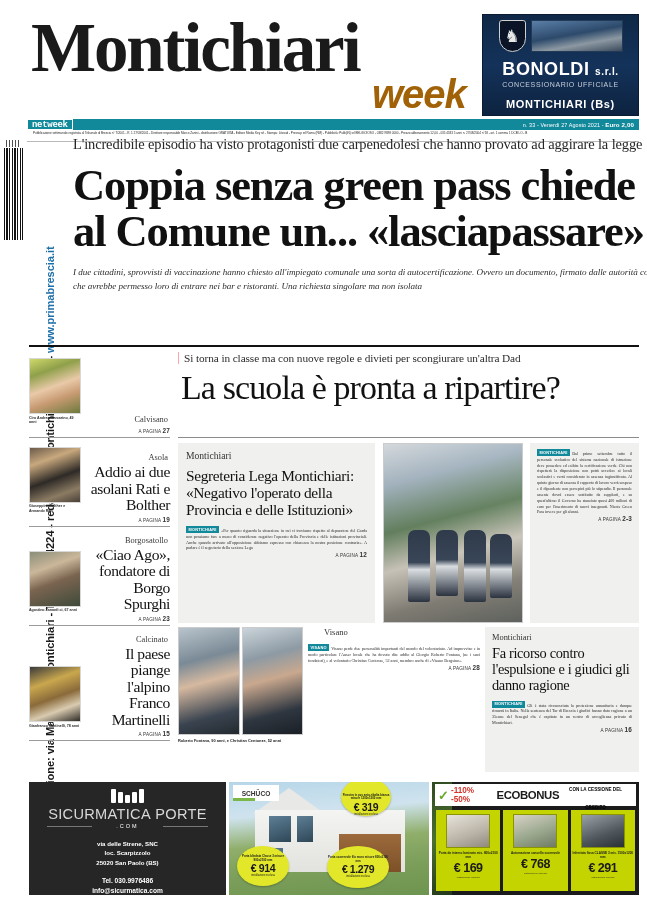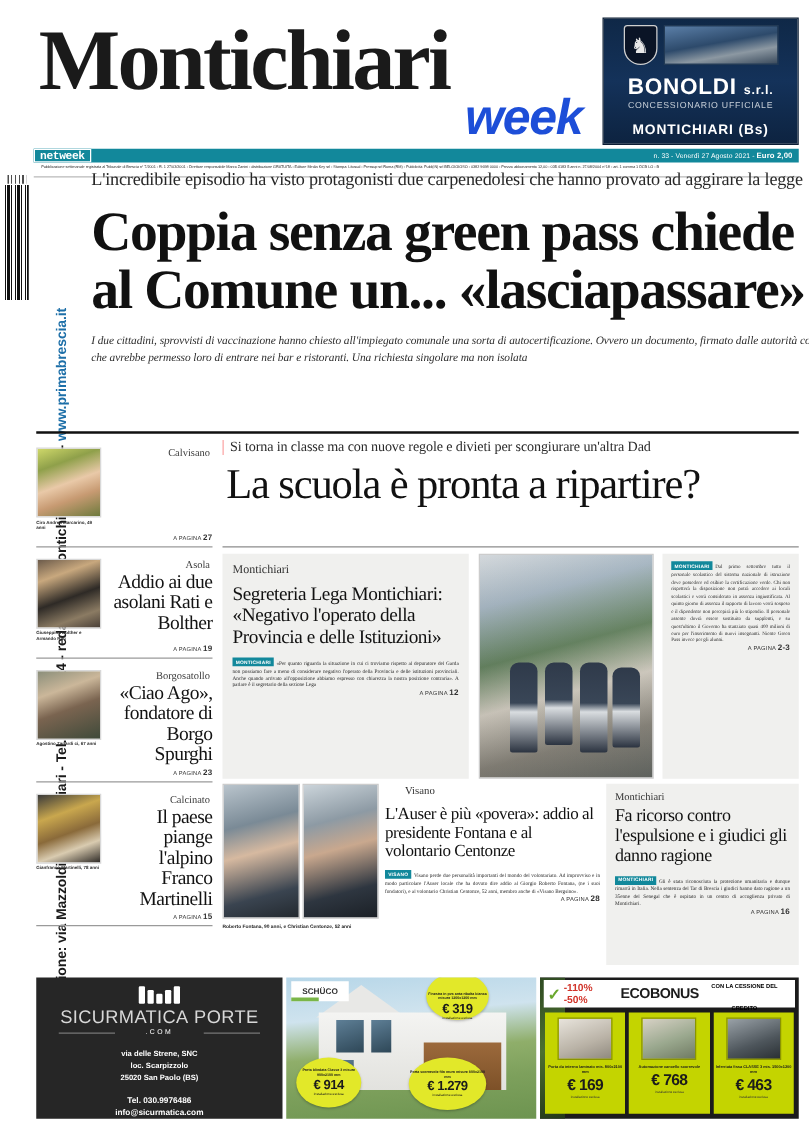--- a/index.html
+++ b/index.html
@@ -51,21 +51,21 @@
     position: absolute; left: 4px; top: 6px;
     font-family: "Liberation Serif", serif;
     font-weight: bold; font-size: 69px;
     letter-spacing: -2.2px;
     color: #1a1a1a; line-height: 1;
   }
   .logo-week {
     position: absolute; left: 345px; top: 66px;
     font-family: "Liberation Sans", sans-serif;
     font-weight: bold; font-style: italic; font-size: 40px;
-    color: #1d4ed8; line-height: 1; letter-spacing: -1px;
+    color: #a16207; line-height: 1; letter-spacing: -1px;
   }
   .ad-bonoldi {
     position: absolute; left: 455px; top: 6px; width: 157px; height: 102px;
     background: linear-gradient(180deg,#0f2847 0%, #14325a 50%, #0d2340 100%);
     border: 1px solid #0a1c33;
     color: #fff; text-align: center;
     font-family: "Liberation Sans", sans-serif;
   }
   .bon-row { display:flex; justify-content:center; align-items:center; gap:5px; padding-top:5px; }
   .bon-shield {
@@ -138,21 +138,21 @@
     font-family: "Liberation Sans", sans-serif;
     font-size: 4.6px; color: #333; text-align: right;
     letter-spacing: .2px;
   }
   .pagelink b { font-size: 6.4px; }
   .lead-rule { position:absolute; left:29px; top:345px; width:610px; height:2px; background:#111; }
 
   
   .sidebar { position: absolute; left: 29px; top: 352px; width: 141px; }
   .sb-item { position: relative; padding: 6px 0 3px; }
-  .sb-inner { display: flex; gap: 5px; }
+  .sb-inner { display: flex; gap: 5px; align-items: flex-end; }
   .sb-photo {
     width: 52px; height: 56px; flex: 0 0 52px;
     border: 0.5px solid #d8d8d8;
   }
   .ph-a { background: linear-gradient(160deg,#cfd86a 0%, #8fa04a 25%, #e9c9a8 50%, #c79a72 70%, #6d7a3c 100%); }
   .ph-b { background: linear-gradient(160deg,#8a8e7a 0%, #cbb79a 30%, #7a6450 55%, #3f4a3a 100%); }
   .ph-c { background: linear-gradient(160deg,#6b5a4a 0%, #c8a87e 25%, #2e2a26 55%, #8b7b63 80%, #4a4038 100%); }
   .ph-d { background: linear-gradient(160deg,#3a3a3a 0%, #c9a74e 30%, #8a6a3a 55%, #d9cbb0 75%, #2e2a26 100%); }
   .sb-text { flex: 1; }
   .sb-loc {
@@ -477,21 +477,20 @@
   <div class="lower">
 
     <div class="low-photos">
       <div class="low-photo lp1"></div>
       <div class="low-photo lp2"></div>
     </div>
     <div class="low-cap" style="position:absolute;left:0;top:109px;">Roberto Fontana, 90 anni, e Christian Centonze, 52 anni</div>
 
     <div class="low-visano">
       <div class="mid-loc">Visano</div>
-      <div class="mid-head">L'Auser è più «povera»: addio al presidente Fontana e al volontario Centonze</div>
       <div class="body-txt">
         <span class="tag">VISANO</span><span>Visano perde due personalità importanti del mondo del volontariato. Ad improvviso e in modo particolare l'Auser locale che ha dovuto dire addio al Giorgio Roberto Fontana, (ne i suoi fondatori), e al volontario Christian Centonze, 52 anni, membro anche di «Visano Bergsino».</span>
       </div>
       <div class="pagelink"><span>A PAGINA</span> <b>28</b></div>
     </div>
 
     <div class="low-box">
       <div class="mid-loc">Montichiari</div>
       <div class="mid-head">Fa ricorso contro l'espulsione e i giudici gli danno ragione</div>
       <div class="body-txt">
@@ -572,21 +571,21 @@
         </div>
         <div class="eco-card">
           <div class="eco-img ec2"></div>
           <div class="eco-desc">Automazione cancello scorrevole</div>
           <div class="eco-price">€ 768</div>
           <div class="eco-note">installazione esclusa</div>
         </div>
         <div class="eco-card">
           <div class="eco-img ec3"></div>
           <div class="eco-desc">Inferriata fissa CLASSE 3 mis. 1500x1200 mm</div>
-          <div class="eco-price">€ 463</div>
+          <div class="eco-price">€ 291</div>
           <div class="eco-note">installazione esclusa</div>
         </div>
       </div>
     </div>
 
   </div>
 
 </div>
 
 </body></html>

